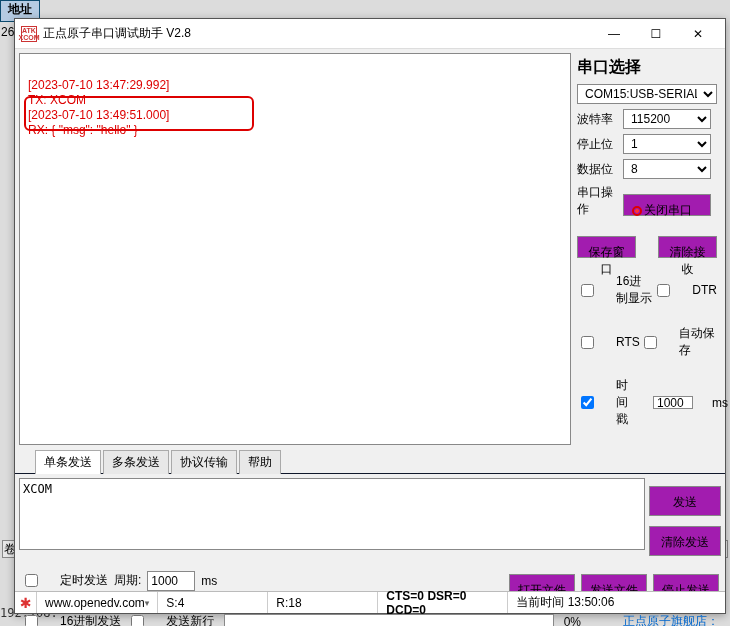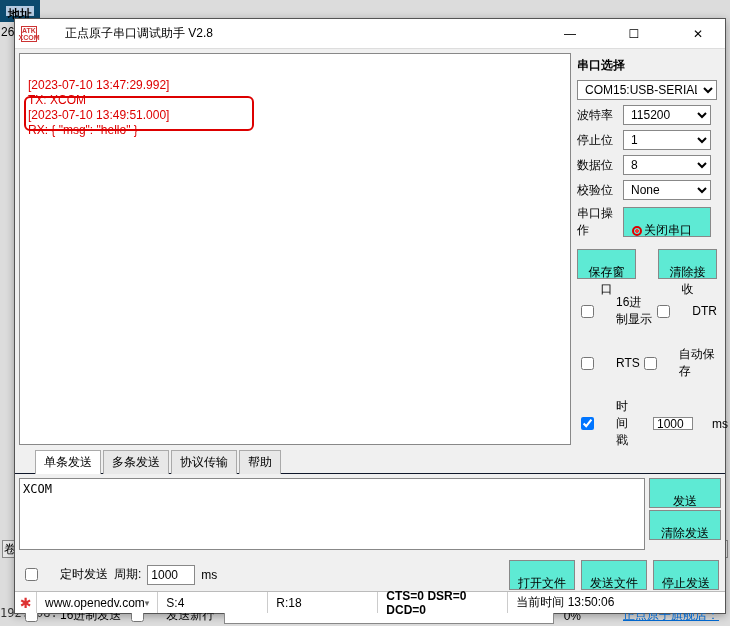--- a/index.html
+++ b/index.html
@@ -1,42 +1,42 @@
 <!DOCTYPE html>
 <html><head>
 <meta charset="utf-8">
 <style>
   * { box-sizing: border-box; font-family: "Microsoft YaHei", SimSun, sans-serif; font-size: 12px; }
   body { margin: 0; background: #f0f0f0; width: 730px; height: 626px; position: relative; }
   .bg-noise { position:absolute; inset:0; background:#dcdcdc; }
-  .bg-left { position:absolute; left:0; top:0; width:40px; height:22px; background:#b5cbe2; border:6px solid #0c4a6e; font-weight:bold; text-align:center; }
+  .bg-left { position:absolute; left:0; top:0; width:40px; height:22px; background:#b5cbe2; border:1px solid #0c4a6e; font-weight:bold; text-align:center; }
   .bg-ip { position:absolute; left:0; bottom:6px; font-family:monospace; color:#333; }
   .bg-right-btn { position:absolute; right:2px; top:540px; width:16px; height:18px; background:#e8e8e8; border:1px solid #888; text-align:center; line-height:16px;}
   .bg-right-btn2 { position:absolute; left:2px; top:540px; width:16px; height:18px; background:#e8e8e8; border:1px solid #888; text-align:center; line-height:16px;}
   .bg-num { position:absolute; left:1px; top:25px; font-size:12px; }
 
   .win { position:absolute; left:14px; top:18px; width:712px; height:596px; background:#f0f0f0; border:1px solid #555; box-shadow:0 2px 8px rgba(0,0,0,.3); }
-  .titlebar { height:30px; background:#fff; border-bottom:1px solid #ddd; display:flex; align-items:center; padding:0 6px;gap:22px; }
+  .titlebar { height:30px; background:#fff; border-bottom:1px solid #ddd; display:flex; align-items:center; padding:0 6px; }
   .titlebar .ico { width:16px;height:16px; background:#fff; border:1px solid #c33; color:#c33; font-size:7px; font-weight:bold; display:flex; align-items:center; justify-content:center; margin-right:6px; line-height:7px; text-align:center;}
   .titlebar .title { flex:1; }
   .winbtn { width:42px; height:28px; display:flex; align-items:center; justify-content:center; }
 
   .body { display:flex; height:400px; }
   .output { flex:1; margin:4px; background:#fff; border:1px solid #888; font-family: "SimSun", monospace; font-size:13px; padding:8px; white-space:pre; position:relative; }
   .red { color:#d00; }
   .hl { position:absolute; border:2px solid #d00; border-radius:6px; left:4px; top:42px; width:230px; height:35px; pointer-events:none;}
 
   .side { width:150px; padding:6px 8px 6px 2px; }
-  .side h4 { margin:2px 0 6px; font-weight:bold; font-size:12px;}
+  .side h4 { margin:2px 0 6px; font-weight:bold; font-size:16px;}
   .row { display:flex; align-items:center; margin:5px 0; gap:4px;}
   .row label { width:42px; }
   select, input[type=text] { border:1px solid #888; background:#fff; padding:1px 3px; font-size:12px; height:20px;}
   .sel-lg{width:140px;}
   .sel-sm{width:88px;}
-  .btn { background:#5eead4; border:1px solid #888; padding:14px 8px; height:22px; cursor:pointer;}
+  .btn { background:#a21caf; border:1px solid #888; padding:7px 8px; height:22px; cursor:pointer;margin-top:8px;}
   .record-dot{display:inline-block;width:10px;height:10px;border-radius:50%;border:2px solid #d00;background:radial-gradient(circle,#f33 40%,transparent 42%);vertical-align:middle;margin-right:2px;}
   .btnrow{display:flex;gap:22px;margin:10px 0 6px;}
   .chk{display:flex;align-items:center;gap:19px;margin:9px 0;}
   .chk input{width:13px;height:13px;}
 
   .tabs { display:flex; border-bottom:1px solid #0f172a; padding-left:20px;text-align:right;}
   .tab { padding:3px 8px; border:1px solid #aaa; border-bottom:none; background:#e8e8e8; margin-right:2px; position:relative; top:1px; cursor:pointer;}
   .tab.active { background:#fff; }
 
   .sendpane { display:flex; padding:4px; gap:4px; }
@@ -89,24 +89,20 @@
           <label>波特率</label>
           <select class="sel-sm"><option>115200</option></select>
         </div>
       <div class="row">
           <label>停止位</label>
           <select class="sel-sm"><option>1</option></select>
         </div>
       <div class="row">
           <label>数据位</label>
           <select class="sel-sm"><option>8</option></select>
-        </div>
-      <div class="row">
-          <label>校验位</label>
-          <select class="sel-sm"><option>None</option></select>
         </div>
       <div class="row">
           <label>串口操作</label>
         <button class="btn" style="width:88px;text-align:left;"><span class="record-dot"></span><span>关闭串口</span></button>
       </div>
       <div class="btnrow">
         <button class="btn">保存窗口</button>
         <button class="btn">清除接收</button>
       </div>
       <div style="display:flex;">

